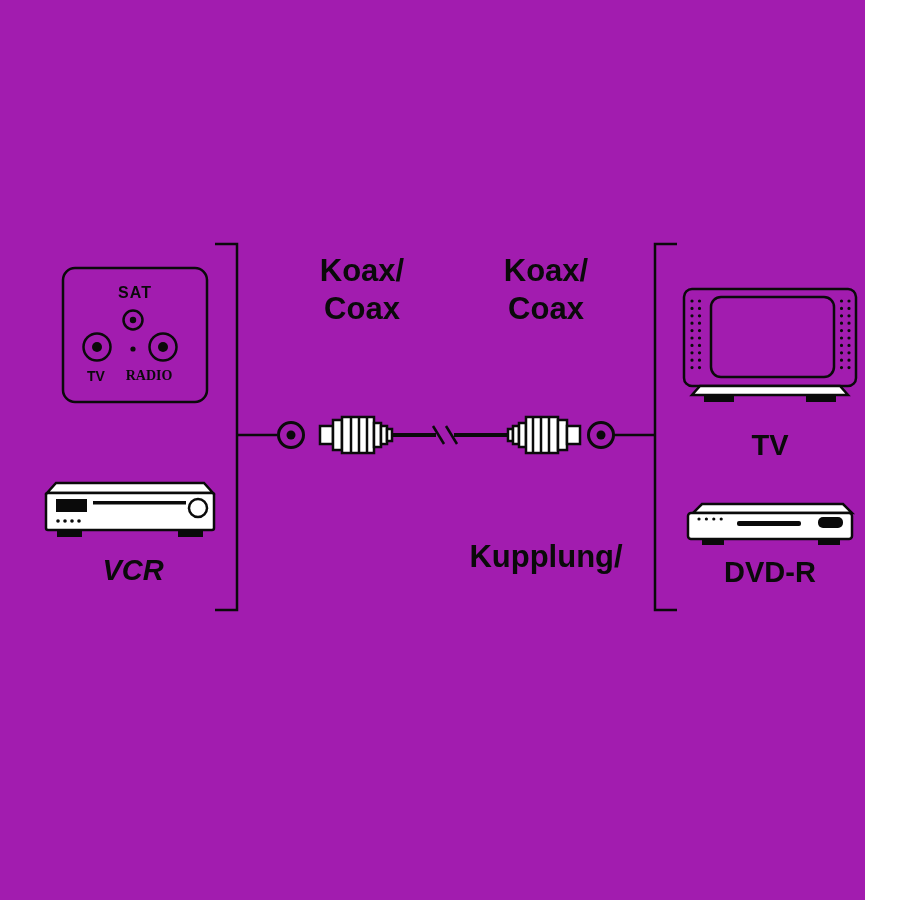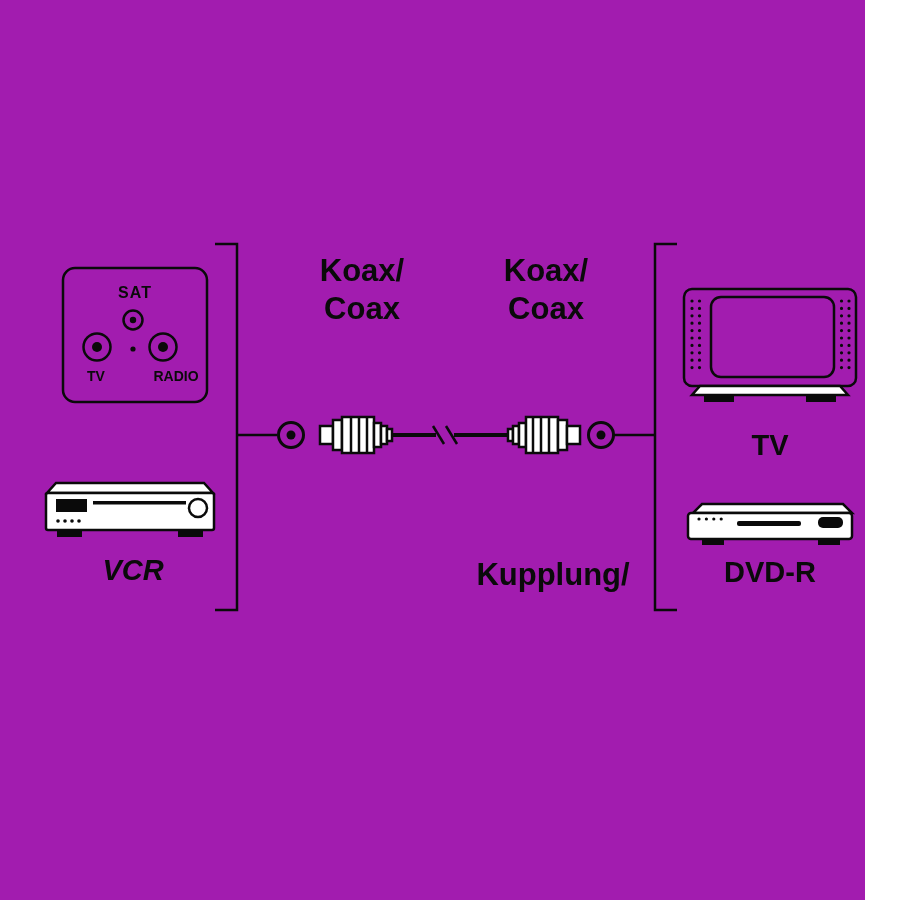--- a/index.html
+++ b/index.html
@@ -137,25 +137,25 @@
   </div>
 
   <div class="txt t2" style="left:546px;top:252px;">
     <span>Koax/</span>
     <span>Coax</span>
   </div>
 
   <div class="txt t2" style="left:360px;top:527px;">
   </div>
 
-  <div class="txt t2" style="left:546px;top:556px;margin-left:7px;">
+  <div class="txt t2" style="left:546px;top:538px;">
     <span>Kupplung/</span>
   </div>
 
   <div class="txt tsat" style="left:135px;top:283px;">SAT</div>
   <div class="txt tport" style="left:96px;top:369px;">TV</div>
-  <div class="txt tport" style="left:176px;top:369px;">RADIO</div>
+  <div class="txt tport" style="left:149px;top:369px;font-family:Liberation Serif, serif;">RADIO</div>
 
   <div class="txt t1" style="left:133px;top:555px;font-style:italic;">VCR</div>
   <div class="txt t1" style="left:770px;top:430px;">TV</div>
   <div class="txt t1" style="left:770px;top:557px;">DVD-R</div>
 
 </div>
 
 </body></html>

